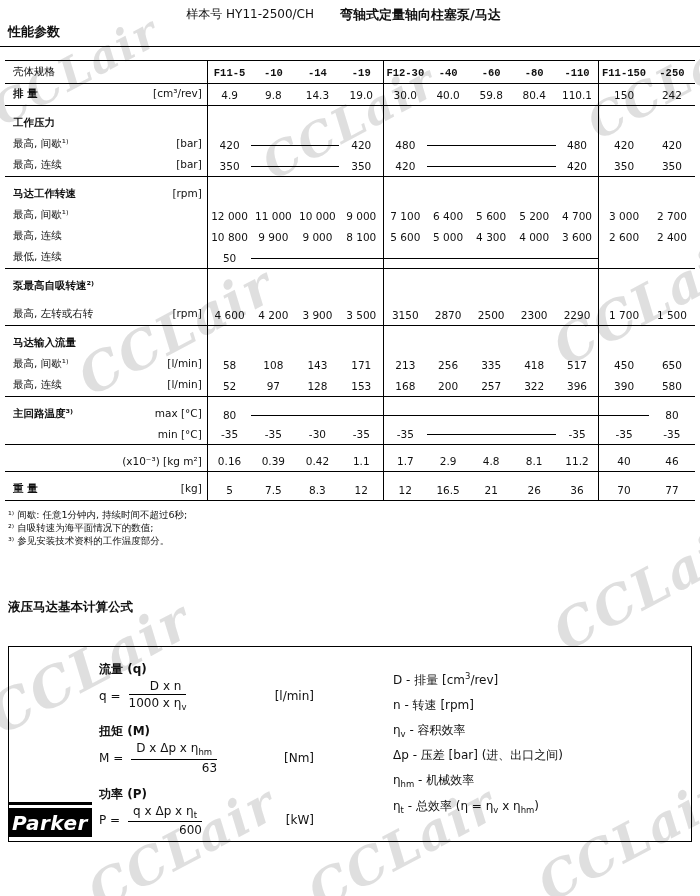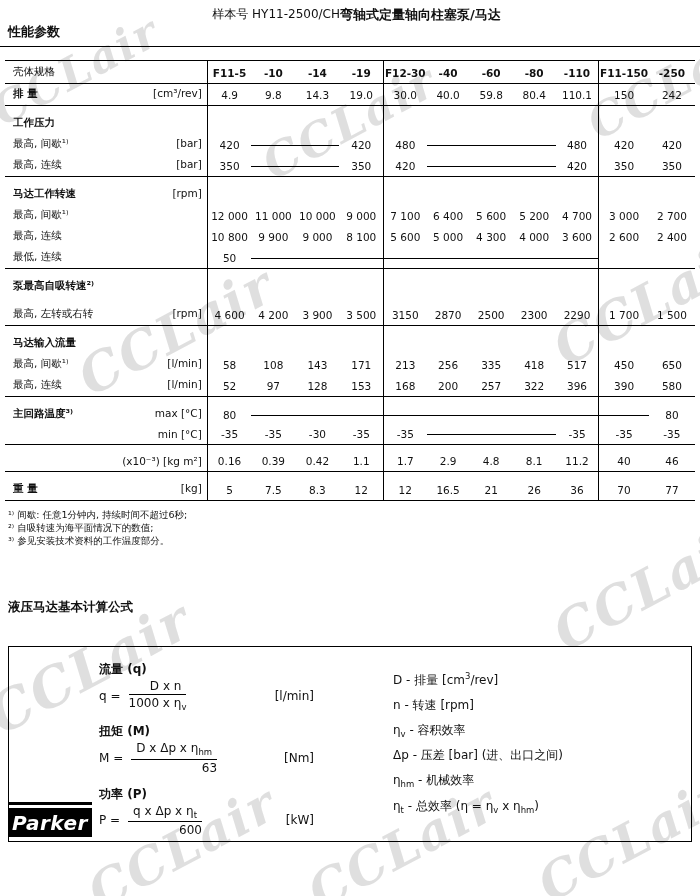--- a/index.html
+++ b/index.html
@@ -14,39 +14,39 @@
     position:absolute; z-index:0; pointer-events:none;
     font-family:"DejaVu Serif","Liberation Serif",serif;
     font-style:italic; font-weight:bold; color:#c6c6c6; opacity:.55;
     transform:rotate(-28deg); letter-spacing:2px; white-space:nowrap;
   }
   .content { position:relative; z-index:1; }
 
   
   .page-header { display:flex; padding:6px 8px 0 8px; }
   .ph-left { flex:1; }
-  .ph-right { width:352px; }
+  .ph-right { width:352px;margin-left:26px; }
   .ph-small { font-size:12px; line-height:17px;text-align:right; }
   .ph-bold { font-size:13px; line-height:18px; font-weight:bold; }
   .hdr-line { border-top:1px solid #000; margin:5px 0 0 0; }
 
   
   table.spec {
     border-collapse:collapse; table-layout:fixed;
     width:690px; margin:13px 5px 0 5px;
     border-top:1px solid #000; border-bottom:1px solid #000;
     font-size:10.5px;
   }
   table.spec td { vertical-align:bottom; padding:3px 0 4px 0; white-space:nowrap; }
   table.spec td.lbl { padding-left:8px; padding-right:5px; overflow:hidden; }
   table.spec td.lbl .unit { float:right; font-weight:normal; }
   table.spec td.c { text-align:center; }
   table.spec td.gl { border-left:1px solid #000; }
   table.spec tr.hdr td { border-bottom:1px solid #000; padding-top:4px; padding-bottom:4px; }
-  table.spec tr.hdr td.c { font-weight:bold; }
+  table.spec tr.hdr td.c { font-weight:bold;font-family:Liberation Mono, monospace; }
   table.spec tr.bb td { border-bottom:1px solid #000; }
   table.spec tr.pt td { padding-top:10px; }
   table.spec .b { font-weight:bold; }
   table.spec .rule { height:0; border-top:1px solid #000; margin:0 0 5px 0; }
 
   
   .footnotes { margin:7px 0 0 8px; font-size:9.5px; line-height:13px; }
 
   
   .formula-heading { margin:52px 0 0 8px; font-size:12.5px; font-weight:bold; }

